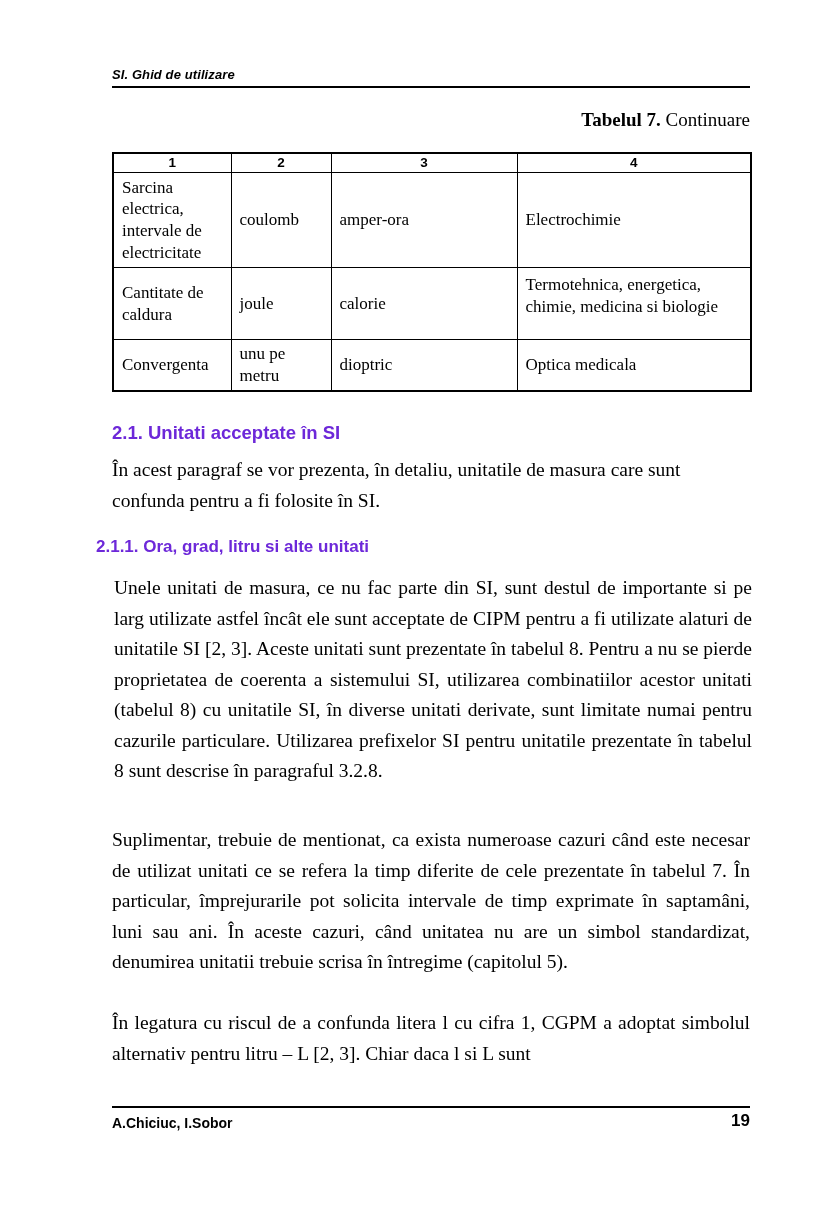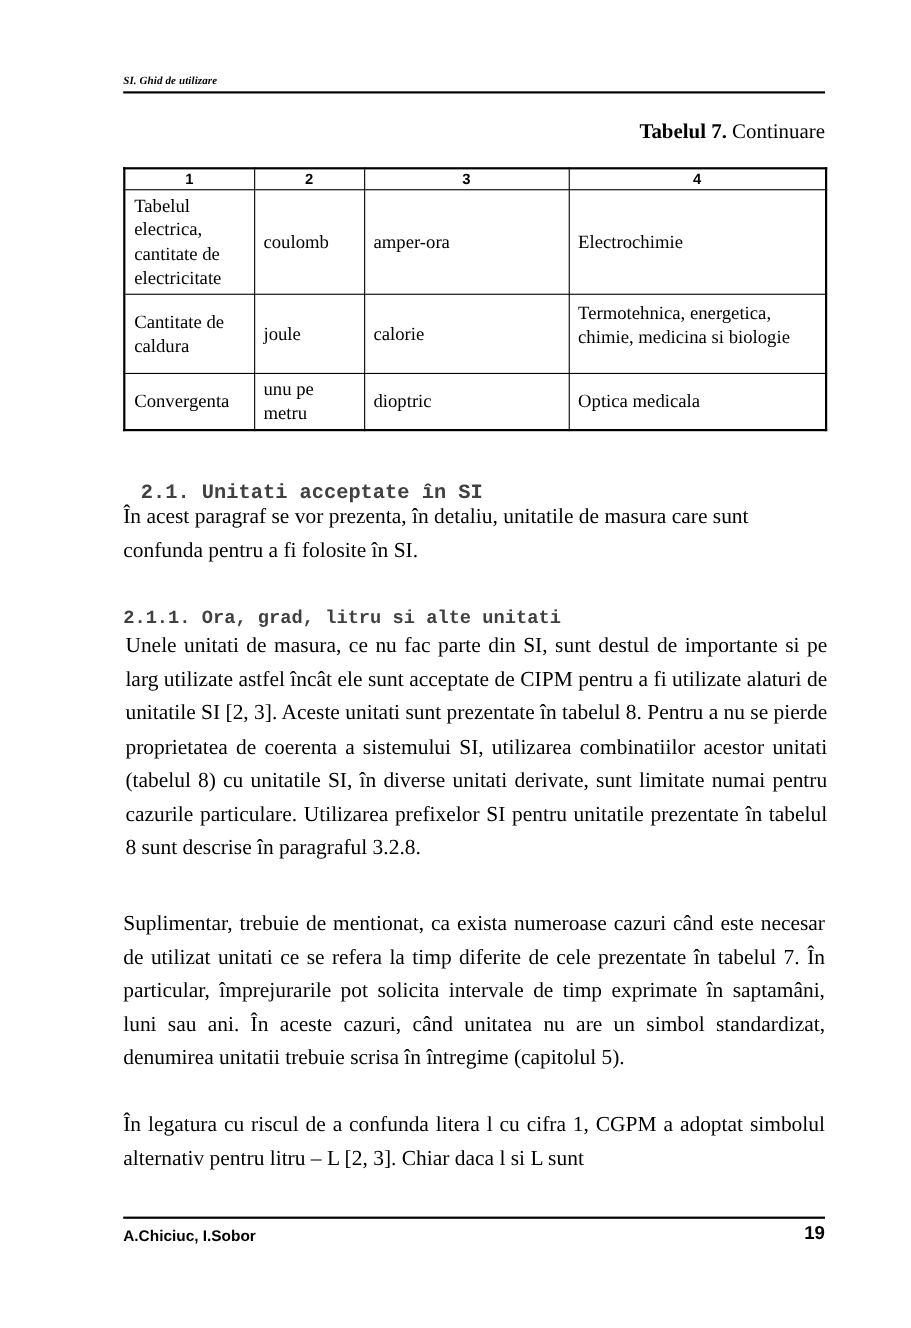--- a/index.html
+++ b/index.html
@@ -19,24 +19,24 @@
   }
 
   
   .running-head {
     position: absolute;
     left: 112px;
     top: 68px;
     width: 638px;
   }
   .running-head-text {
-    font-family: Liberation Serif, serif;
+    font-family: Liberation Sans, sans-serif;
     font-weight: bold;
     font-style: italic;
-    font-size: 10px;
+    font-size: 13px;
     letter-spacing: 0.1px;
     line-height: 1.1;
   }
   .head-rule {
     margin-top: 4px;
     border-bottom: 2.4px solid #000;
     width: 638px;
   }
 
   
@@ -87,24 +87,24 @@
     padding: 1px 4px;
     line-height: 1.2;
   }
   table.data td.topalign { vertical-align: top; padding-top: 6px; }
   table.data tr.row-tall td { height: 88px; }
   table.data tr.row-mid td  { height: 62px; }
   table.data tr.row-short td{ height: 40px; }
 
   
   h2.sec, h3.subsec {
-    font-family: Liberation Mono, monospace;
-    font-weight: bold;
-    margin: 16px;
-    color: #404040;
+    font-family: Liberation Sans, sans-serif;
+    font-weight: bold;
+    margin: 0;
+    color: #6d28d9;
   }
   h2.sec {
     font-size: 18.5px;
     line-height: 1.2;
   }
   h3.subsec {
     font-size: 17px;
     line-height: 1.2;
   }
 
@@ -173,21 +173,21 @@
       <thead>
         <tr>
           <th>1</th>
           <th>2</th>
           <th>3</th>
           <th>4</th>
         </tr>
       </thead>
       <tbody>
         <tr class="row-tall">
-          <td>Tabelul electrica, cantitate de electricitate</td>
+          <td>Sarcina electrica, intervale de electricitate</td>
           <td>coulomb</td>
           <td>amper-ora</td>
           <td>Electrochimie</td>
         </tr>
         <tr class="row-mid">
           <td>Cantitate de caldura</td>
           <td>joule</td>
           <td>calorie</td>
           <td class="topalign">Termotehnica, energetica, chimie, medicina si biologie</td>
         </tr>

